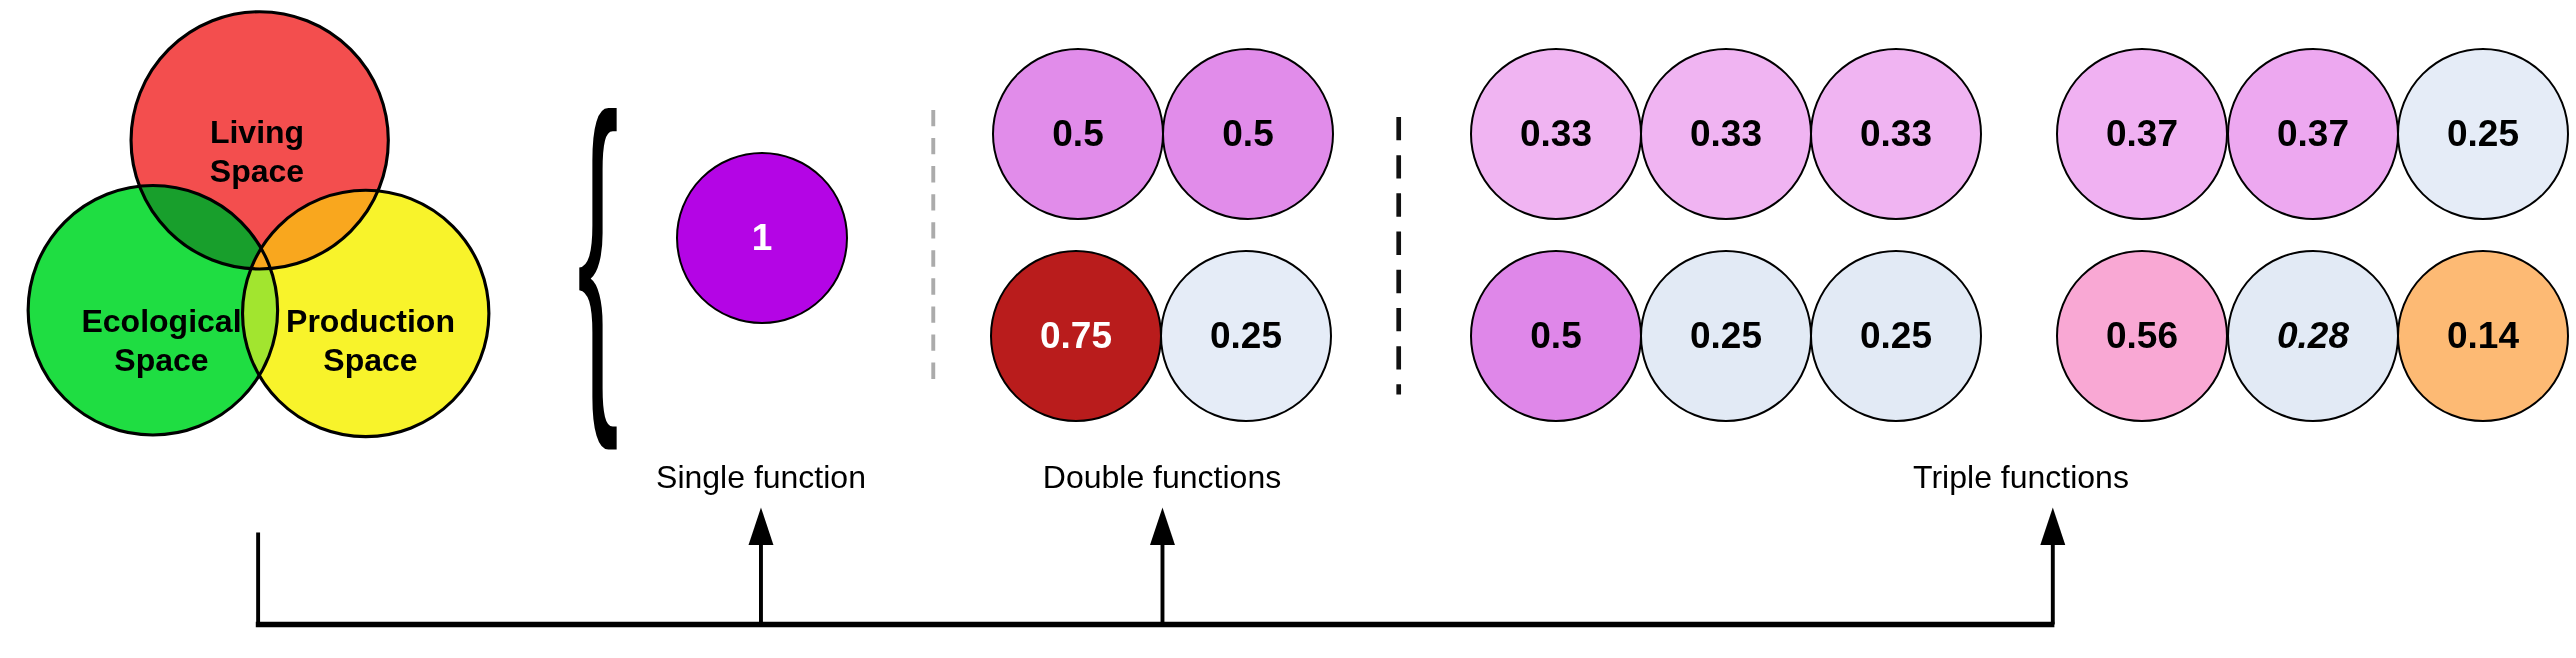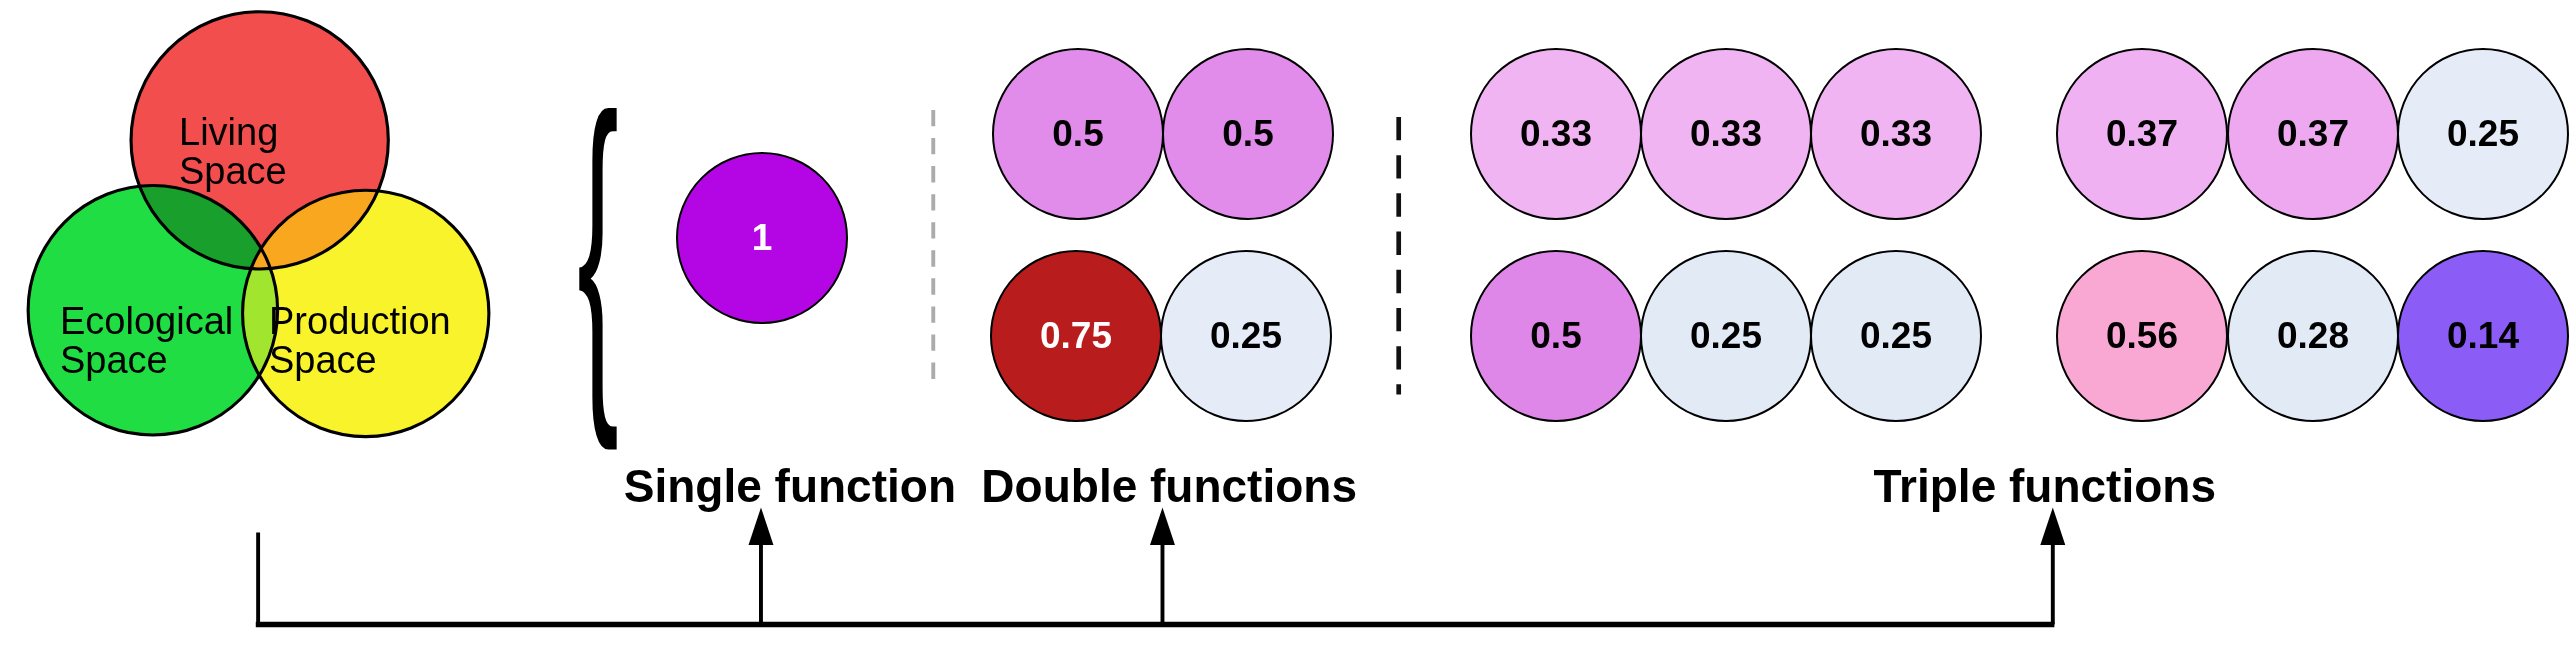--- a/index.html
+++ b/index.html
@@ -4,24 +4,24 @@
 <style>
   html,body{margin:0;padding:0;background:#fff;}
   .canvas{position:relative;width:2576px;height:658px;background:#ffffff;
           font-family:"Liberation Sans",sans-serif;overflow:hidden;}
   .layer{position:absolute;left:0;top:0;}
   
   .fc{position:absolute;width:172px;height:172px;border:2.7px solid #000;border-radius:50%;
       box-sizing:border-box;display:flex;align-items:center;justify-content:center;
       font-weight:bold;font-size:37px;color:#000;}
   
-  .vlabel{position:absolute;text-align:left;font-weight:normal;font-size:38px;line-height:39px;
+  .vlabel{position:absolute;text-align:center;font-weight:bold;font-size:32px;line-height:39px;
           white-space:pre-line;color:#000;}
   
-  .slabel{position:absolute;width:390px;text-align:right;font-weight:bold;font-size:46px;color:#000;}
+  .slabel{position:absolute;width:390px;text-align:center;font-weight:normal;font-size:32px;color:#000;}
 </style>
 </head>
 <body>
 
 <div class="canvas">
 
   <svg class="layer" width="2576" height="658" viewBox="0 0 3302 844">
     <defs>
       <clipPath id="clipRed">
           <circle cx="332" cy="180" r="165"></circle>
@@ -89,21 +89,21 @@
   <div class="fc" style="left: 1640px; top: 48px; background: rgb(240, 180, 242); color: rgb(0, 0, 0);">0.33</div>
   <div class="fc" style="left: 1810px; top: 48px; background: rgb(240, 180, 242); color: rgb(0, 0, 0);">0.33</div>
   <div class="fc" style="left: 1470px; top: 250px; background: rgb(223, 135, 233); color: rgb(0, 0, 0);">0.5</div>
   <div class="fc" style="left: 1640px; top: 250px; background: rgb(226, 234, 245); color: rgb(0, 0, 0);">0.25</div>
   <div class="fc" style="left: 1810px; top: 250px; background: rgb(226, 234, 245); color: rgb(0, 0, 0);">0.25</div>
 
   <div class="fc" style="left: 2056px; top: 48px; background: rgb(240, 177, 242); color: rgb(0, 0, 0);">0.37</div>
   <div class="fc" style="left: 2227px; top: 48px; background: rgb(237, 168, 240); color: rgb(0, 0, 0);">0.37</div>
   <div class="fc" style="left: 2397px; top: 48px; background: rgb(229, 236, 247); color: rgb(0, 0, 0);">0.25</div>
   <div class="fc" style="left: 2056px; top: 250px; background: #f9a8d4; color: rgb(0, 0, 0);">0.56</div>
-  <div class="fc" style="left: 2227px; top: 250px; background: rgb(226, 234, 245); color: rgb(0, 0, 0);">0.28</div>
-  <div class="fc" style="left: 2397px; top: 250px; background: #8b5cf6; color: rgb(0, 0, 0);">0.14</div>
+  <div class="fc" style="left: 2227px; top: 250px; background: rgb(226, 234, 245); color: rgb(0, 0, 0); font-style: italic;">0.28</div>
+  <div class="fc" style="left: 2397px; top: 250px; background: #fdba74; color: rgb(0, 0, 0);">0.14</div>
 
   <div class="slabel" style="left:566px;top:459px">Single function</div>
   <div class="slabel" style="left:967px;top:459px">Double functions</div>
   <div class="slabel" style="left:1826px;top:459px">Triple functions</div>
 
 </div>
 
 
 </body></html>

